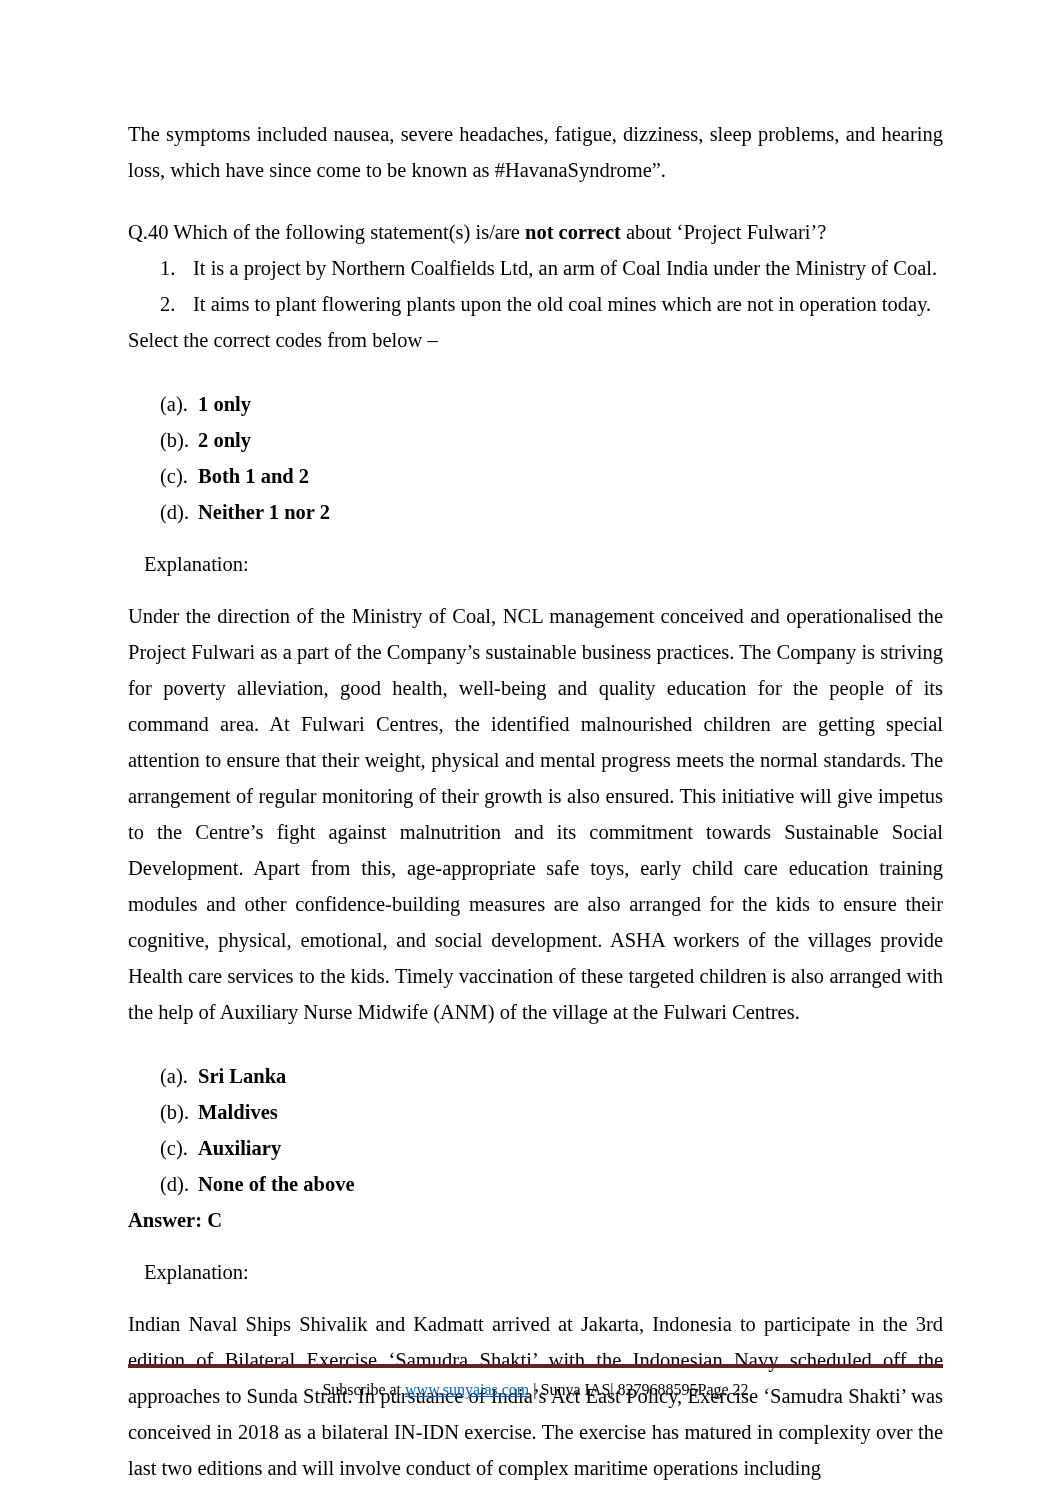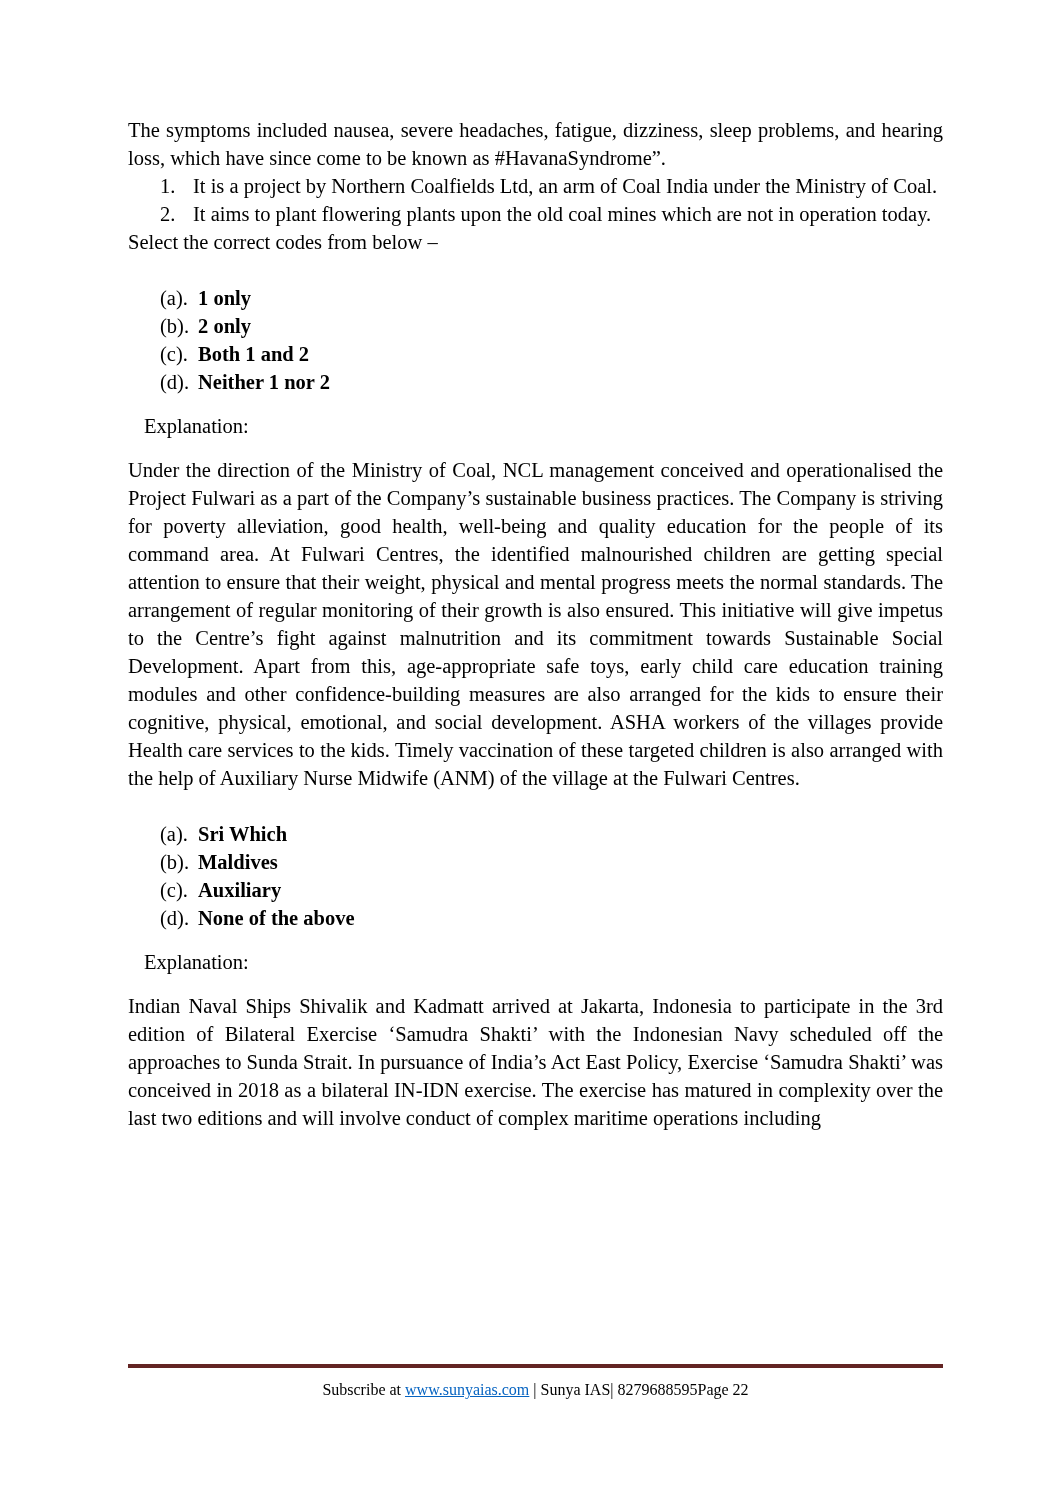--- a/index.html
+++ b/index.html
@@ -12,21 +12,21 @@
     color: #000000;
     position: relative;
     overflow: hidden;
   }
   .content {
     position: absolute;
     left: 128px;
     top: 116px;
     width: 815px;
     font-size: 20.5px;
-    line-height: 28px;
+    line-height: 36px;
   }
   .para { margin: 0; }
   .just { text-align: justify; }
   .mt { margin-top: 28px; }
   .mt-sm { margin-top: 26px; }
   .statements { }
   .statement { display: flex; margin-left: 32px; }
   .s-num { width: 33px; flex: none; }
   .s-text { flex: 1; text-align: justify; }
   .options { }
@@ -61,20 +61,21 @@
 </style>
 </head>
 <body>
 
 <div class="page">
 
   <div class="content">
 
     <p class="para just">The symptoms included nausea, severe headaches, fatigue, dizziness, sleep problems, and hearing loss, which have since come to be known as #HavanaSyndrome”.</p>
 
+    <p class="para just mt-sm"><span>Q.40 Which of the following statement(s) is/are </span><b>not correct</b><span> about ‘Project Fulwari’?</span></p>
 
     <div class="statements">
       <div class="statement">
         <span class="s-num">1.</span>
         <span class="s-text">It is a project by Northern Coalfields Ltd, an arm of Coal India under the Ministry of Coal.</span>
       </div>
       <div class="statement">
         <span class="s-num">2.</span>
         <span class="s-text">It aims to plant flowering plants upon the old coal mines which are not in operation today.</span>
       </div>
@@ -101,36 +102,37 @@
       </div>
     </div>
 
     <p class="expl-label">Explanation:</p>
     <p class="para just">Under the direction of the Ministry of Coal, NCL management conceived and operationalised the Project Fulwari as a part of the Company’s sustainable business practices. The Company is striving for poverty alleviation, good health, well-being and quality education for the people of its command area. At Fulwari Centres, the identified malnourished children are getting special attention to ensure that their weight, physical and mental progress meets the normal standards. The arrangement of regular monitoring of their growth is also ensured. This initiative will give impetus to the Centre’s fight against malnutrition and its commitment towards Sustainable Social Development. Apart from this, age-appropriate safe toys, early child care education training modules and other confidence-building measures are also arranged for the kids to ensure their cognitive, physical, emotional, and social development. ASHA workers of the villages provide Health care services to the kids. Timely vaccination of these targeted children is also arranged with the help of Auxiliary Nurse Midwife (ANM) of the village at the Fulwari Centres.</p>
 
 
     <div class="options mt">
       <div class="option">
         <span class="o-marker">(a).</span>
-        <span class="o-text">Sri Which</span>
+        <span class="o-text">Sri Lanka</span>
       </div>
       <div class="option">
         <span class="o-marker">(b).</span>
         <span class="o-text">Maldives</span>
       </div>
       <div class="option">
         <span class="o-marker">(c).</span>
         <span class="o-text">Auxiliary</span>
       </div>
       <div class="option">
         <span class="o-marker">(d).</span>
         <span class="o-text">None of the above</span>
       </div>
     </div>
 
+    <p class="answer mt">Answer: C</p>
     <p class="expl-label">Explanation:</p>
     <p class="para just">Indian Naval Ships Shivalik and Kadmatt arrived at Jakarta, Indonesia to participate in the 3rd edition of Bilateral Exercise ‘Samudra Shakti’ with the Indonesian Navy scheduled off the approaches to Sunda Strait. In pursuance of India’s Act East Policy, Exercise ‘Samudra Shakti’ was conceived in 2018 as a bilateral IN-IDN exercise. The exercise has matured in complexity over the last two editions and will involve conduct of complex maritime operations including</p>
 
   </div>
 
   <div class="footer">
     <hr class="footer-rule">
     <div class="footer-row">
       <span class="footer-left"><span>Subscribe at </span><a class="footer-link" href="#">www.sunyaias.com</a><span> | Sunya IAS| 8279688595</span></span>
       <span class="footer-right">Page 22</span>

